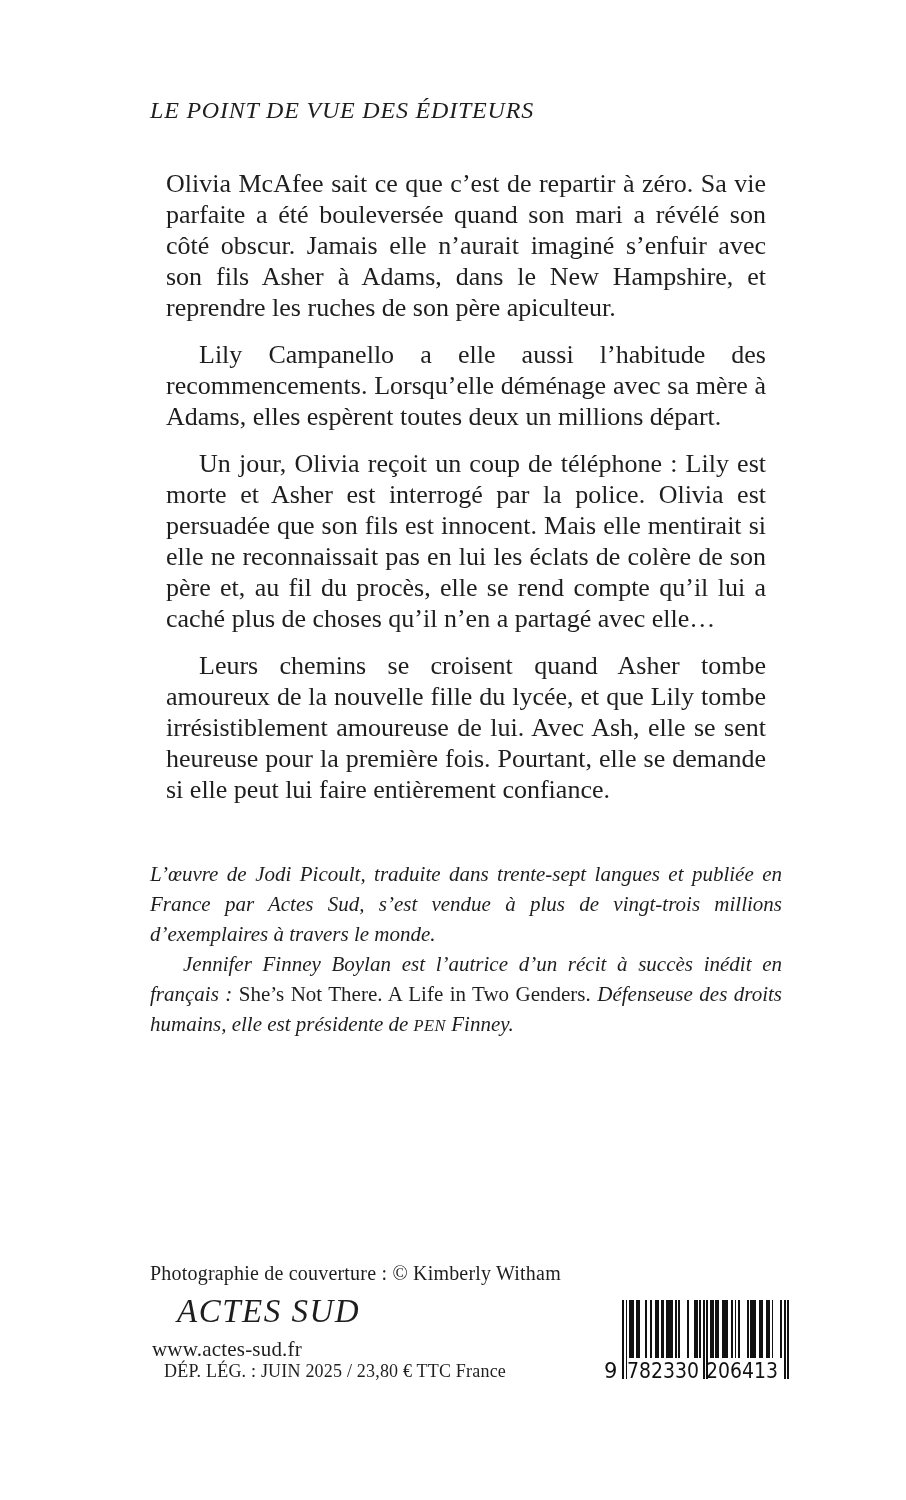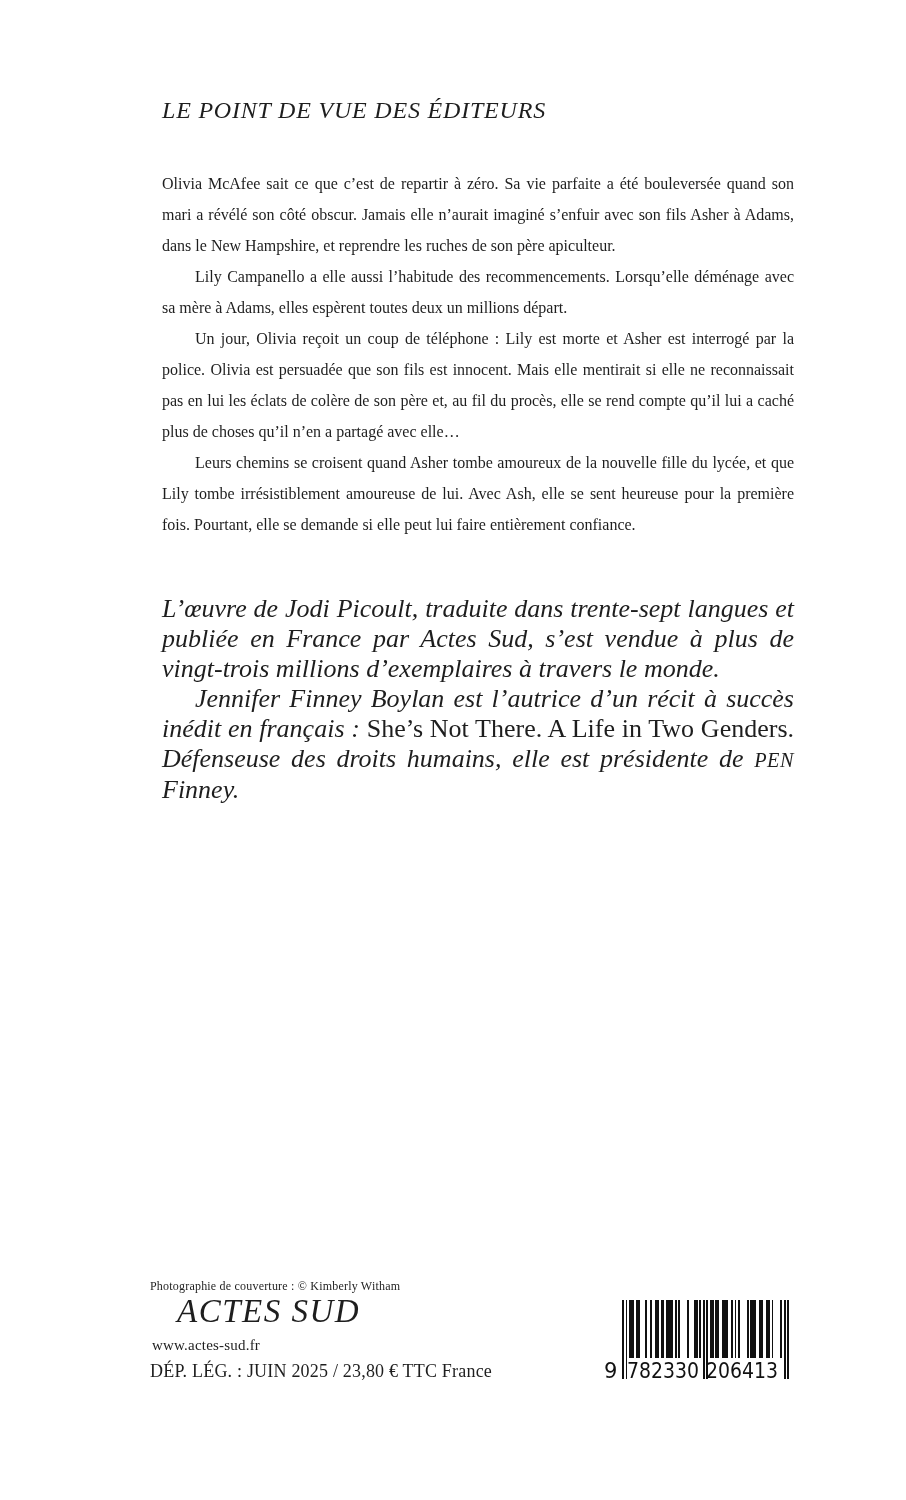--- a/index.html
+++ b/index.html
@@ -6,80 +6,79 @@
   body {
     width: 906px; height: 1500px;
     background: #ffffff;
     position: relative;
     font-family: "Liberation Serif", "DejaVu Serif", serif;
     color: #1e1e1e;
     overflow: hidden;
   }
   .content {
     position: absolute;
-    left: 162px; top: 97px;
+    left: 150px; top: 97px;
     width: 632px;
   }
   .cover-title {
     font-size: 24px;
     font-style: italic;
     font-weight: normal;
     letter-spacing: 0.8px;
     margin: 0 0 44px 0;
     white-space: nowrap;
   }
   .synopsis p {
-    margin: 0;
-    font-size: 16px;
+    margin: 16px;
+    font-size: 26px;
     line-height: 31px;
     text-align: justify;
   }
   .synopsis p.indent { text-indent: 33px; }
   .italic { font-style: italic; }
   .bio {
     margin-top: 54px;
     font-style: italic;
-    font-size: 26px;
+    font-size: 21px;
     line-height: 30px;
   }
   .bio p {
     margin: 0;
     text-align: justify;
   }
   .bio p.indent { text-indent: 33px; }
   .bio .roman { font-style: normal; margin-top: 41px; }
   .pen {
     font-size: 0.78em;
     letter-spacing: 0.5px;
   }
   .photo-credit {
     position: absolute;
     left: 150px; top: 1262px;
-    font-size: 12px;
+    font-size: 20px;
     letter-spacing: 0.2px;
-    margin-top: 17px;
   }
   .publisher-logo {
     position: absolute;
     left: 149px; top: 1293px;
     font-size: 33px;
     font-style: italic;
     letter-spacing: 1.5px;
     white-space: nowrap;
     margin-left: 28px;
   }
   .website {
     position: absolute;
     left: 152px; top: 1337px;
-    font-size: 15px;
+    font-size: 21px;
     letter-spacing: 0.2px;
   }
   .legal {
     position: absolute;
-    left: 150px; top: 1361px;
+    left: 164px; top: 1361px;
     font-size: 18px;
     letter-spacing: 0.2px;
   }
   .barcode {
     position: absolute;
     left: 596px; top: 1300px;
     width: 200px; height: 92px;
   }
   .barcode svg { display: block; }
   .barcode text {

